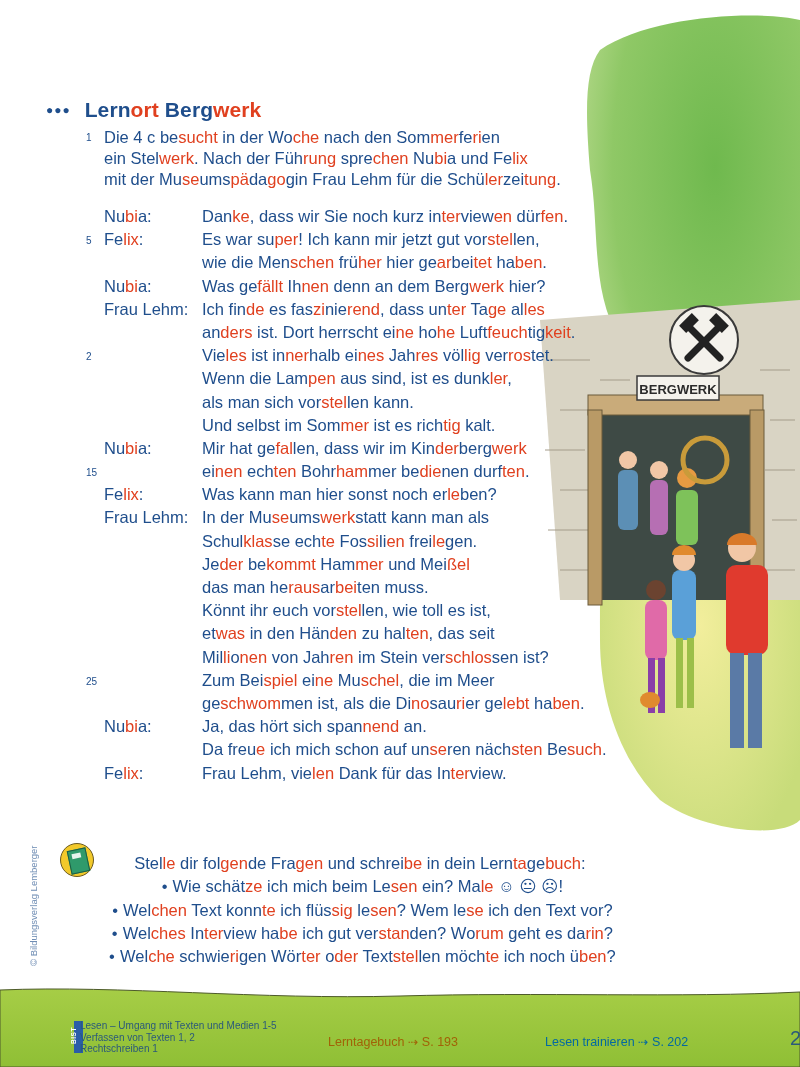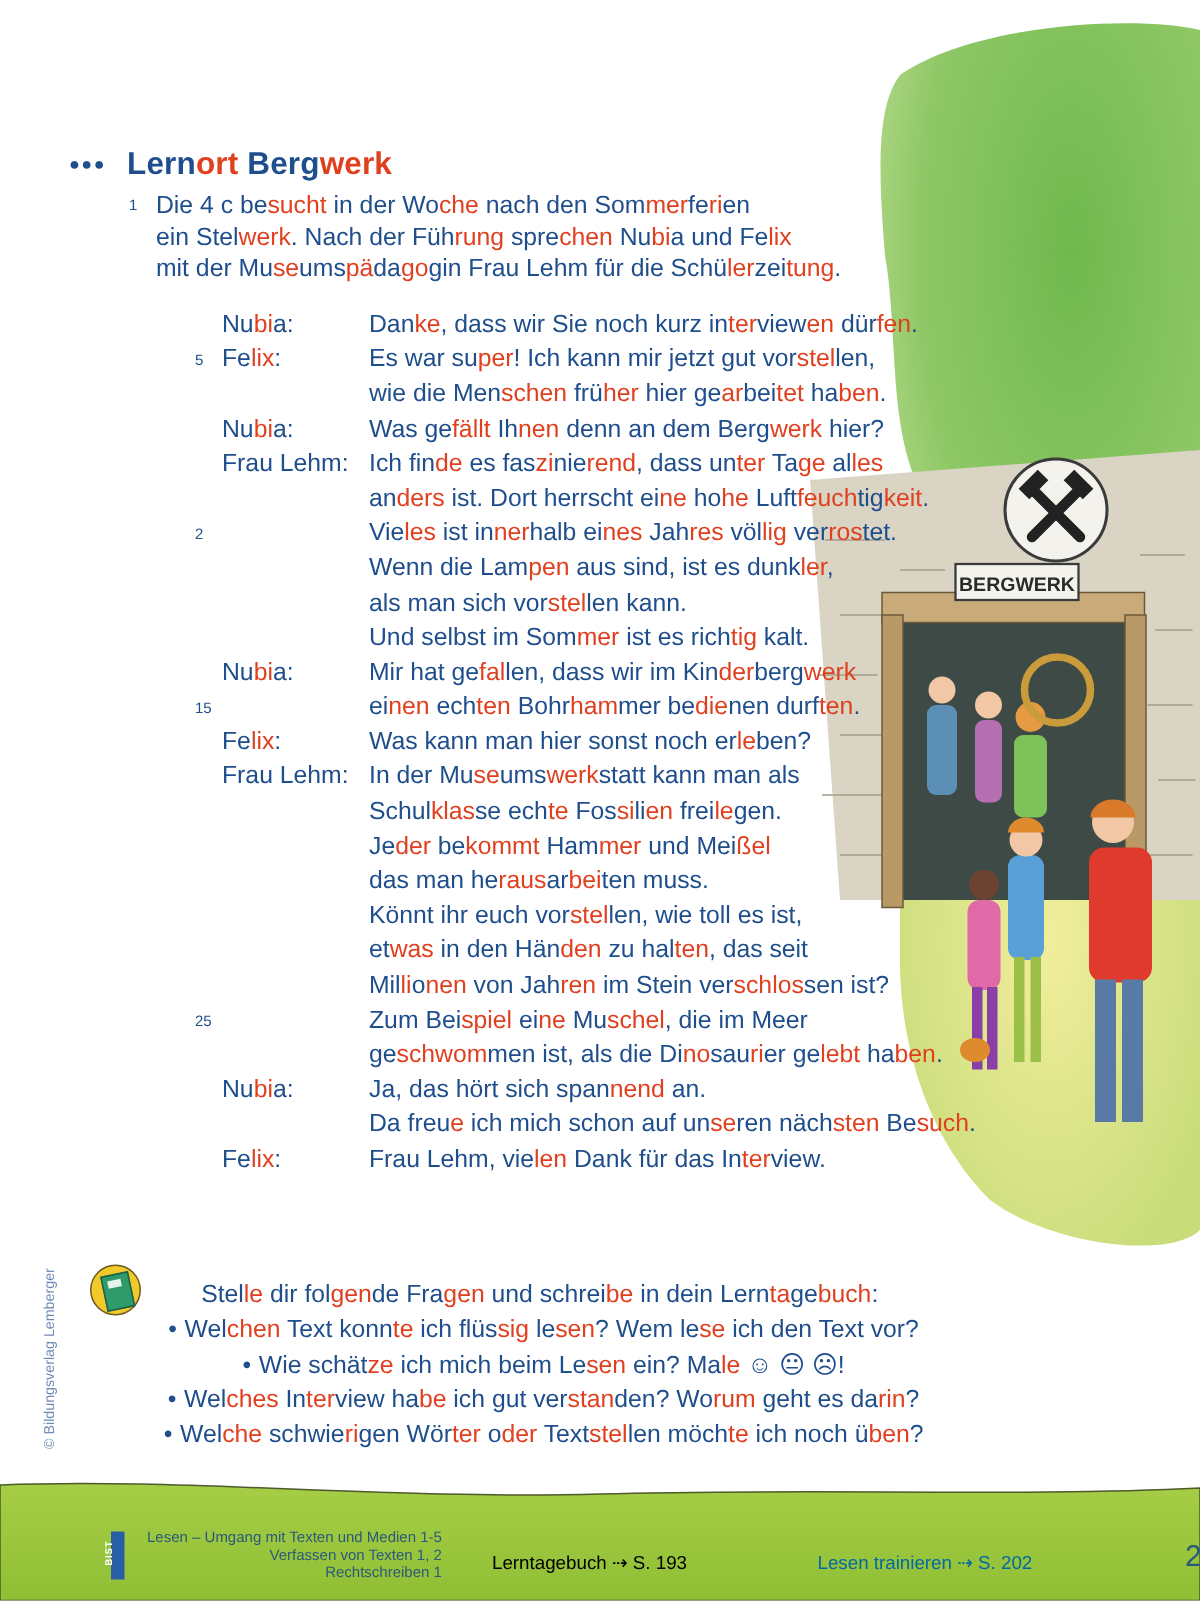--- a/index.html
+++ b/index.html
@@ -18,40 +18,40 @@
   
   #heading { position: absolute; left: 46px; top: 98px; font-size: 21px; font-weight: bold; letter-spacing: 0.1px; }
   #heading .dots { font-size: 12px; letter-spacing: 1px; margin-right: 8px; vertical-align: 3px; color: #1f4e8c; }
 
   
   #intro { position: absolute; left: 104px; top: 127px; font-size: 16.5px; line-height: 21px; }
   .intro-line { white-space: nowrap; }
   #intro-num { position: absolute; left: 86px; top: 132px; font-size: 10px; color: #1f4e8c; }
 
   
-  #dialogue { position: absolute; left: 0; top: 205px; width: 673px; margin-left: 44px; }
+  #dialogue { position: absolute; left: 0; top: 205px; width: 673px; }
   .dl { position: relative; height: 23.2px; font-size: 16.5px; line-height: 23.2px; white-space: nowrap; }
   .dl .num { position: absolute; left: 86px; font-size: 10px; color: #1f4e8c; top: 1px; }
   .dl .spk { position: absolute; left: 104px; }
   .dl .txt { position: absolute; left: 202px; }
 
   
   #diary-icon { position: absolute; left: 60px; top: 843px; width: 34px; height: 34px; border-radius: 50%; background: #f2c92b; border: 1.5px solid #6b5a20; box-sizing: border-box; }
   #diary-icon .book { position: absolute; left: 8px; top: 5px; width: 17px; height: 22px; background: #2f9a6b; border: 1px solid #1d5e43; transform: rotate(-12deg); }
   #diary-icon .book::after { content: ""; position: absolute; left: 3px; top: 3px; width: 9px; height: 5px; background: #e6f3ec; }
   #tasks { position: absolute; left: 104px; top: 852px; font-size: 16.5px; line-height: 23.3px; }
   .task { white-space: nowrap; text-align: center; }
   .task .bullet { display: inline-block; width: 16px; color: #1f4e8c; }
 
   
   #copyright { position: absolute; left: 28px; top: 966px; transform-origin: left top; transform: rotate(-90deg); font-size: 9.5px; color: #6f8db4; white-space: nowrap; }
   #bist { position: absolute; left: 74px; top: 1021px; width: 9px; height: 32px; background: #2a5da8; }
   #bist span { position: absolute; left: -9px; top: 11px; transform: rotate(-90deg); font-size: 6.5px; color: #fff; font-weight: bold; letter-spacing: 0.5px; }
-  #standards { position: absolute; left: 98px; top: 1020px; font-size: 10px; line-height: 11.5px; color: #2b5a7a; text-align: right; }
-  #ref-diary { position: absolute; left: 328px; top: 1034px; font-size: 12.5px; color: #000000; }
+  #standards { position: absolute; left: 80px; top: 1020px; font-size: 10px; line-height: 11.5px; color: #2b5a7a; }
+  #ref-diary { position: absolute; left: 328px; top: 1034px; font-size: 12.5px; color: #a16207; }
   #ref-reading { position: absolute; left: 545px; top: 1034px; font-size: 12.5px; color: #0369a1; }
   #page-number { position: absolute; left: 790px; top: 1027px; font-size: 20px; color: #2b5a7a; }
 </style>
 </head>
 <body>
 
 <svg id="illustration" viewBox="0 0 800 1067" xmlns="http://www.w3.org/2000/svg">
   <defs>
     <radialGradient id="hill" cx="0.6" cy="0.3" r="0.8">
       <stop offset="0" stop-color="#6fb94e"></stop>
@@ -258,22 +258,22 @@
       <span class="spk"><span class="b">Fe</span><span class="r">lix</span><span class="b">:</span></span>
       <span class="txt"><span class="b">Frau Lehm, vie</span><span class="r">len</span><span class="b"> Dank für das In</span><span class="r">ter</span><span class="b">view.</span></span>
     </div>
   </div>
 
 <div id="diary-icon">
     <div class="book"></div>
   </div>
 <div id="tasks">
   <div class="task"><span class="b">Stel</span><span class="r">le</span><span class="b"> dir fol</span><span class="r">gen</span><span class="b">de Fra</span><span class="r">gen</span><span class="b"> und schrei</span><span class="r">be</span><span class="b"> in dein Lern</span><span class="r">ta</span><span class="b">ge</span><span class="r">buch</span><span class="b">:</span></div>
+  <div class="task"><span class="bullet">•</span><span><span class="b">Wie schät</span><span class="r">ze</span><span class="b"> ich mich beim Le</span><span class="r">sen</span><span class="b"> ein? Ma</span><span class="r">le</span><span class="b"> ☺ 😐 ☹!</span></span></div>
   <div class="task"><span class="bullet">•</span><span><span class="b">Wel</span><span class="r">chen</span><span class="b"> Text konn</span><span class="r">te</span><span class="b"> ich flüs</span><span class="r">sig</span><span class="b"> le</span><span class="r">sen</span><span class="b">? Wem le</span><span class="r">se</span><span class="b"> ich den Text vor?</span></span></div>
-  <div class="task"><span class="bullet">•</span><span><span class="b">Wie schät</span><span class="r">ze</span><span class="b"> ich mich beim Le</span><span class="r">sen</span><span class="b"> ein? Ma</span><span class="r">le</span><span class="b"> ☺ 😐 ☹!</span></span></div>
   <div class="task"><span class="bullet">•</span><span><span class="b">Wel</span><span class="r">ches</span><span class="b"> In</span><span class="r">ter</span><span class="b">view ha</span><span class="r">be</span><span class="b"> ich gut ver</span><span class="r">stan</span><span class="b">den? Wo</span><span class="r">rum</span><span class="b"> geht es da</span><span class="r">rin</span><span class="b">?</span></span></div>
   <div class="task"><span class="bullet">•</span><span><span class="b">Wel</span><span class="r">che</span><span class="b"> schwie</span><span class="r">ri</span><span class="b">gen Wör</span><span class="r">ter</span><span class="b"> o</span><span class="r">der</span><span class="b"> Text</span><span class="r">stel</span><span class="b">len möch</span><span class="r">te</span><span class="b"> ich noch ü</span><span class="r">ben</span><span class="b">?</span></span></div>
 </div>
 
 <div id="copyright">© Bildungsverlag Lemberger</div>
 
 <div id="bist">
     <span>BIST</span>
   </div>
 <div id="standards">

